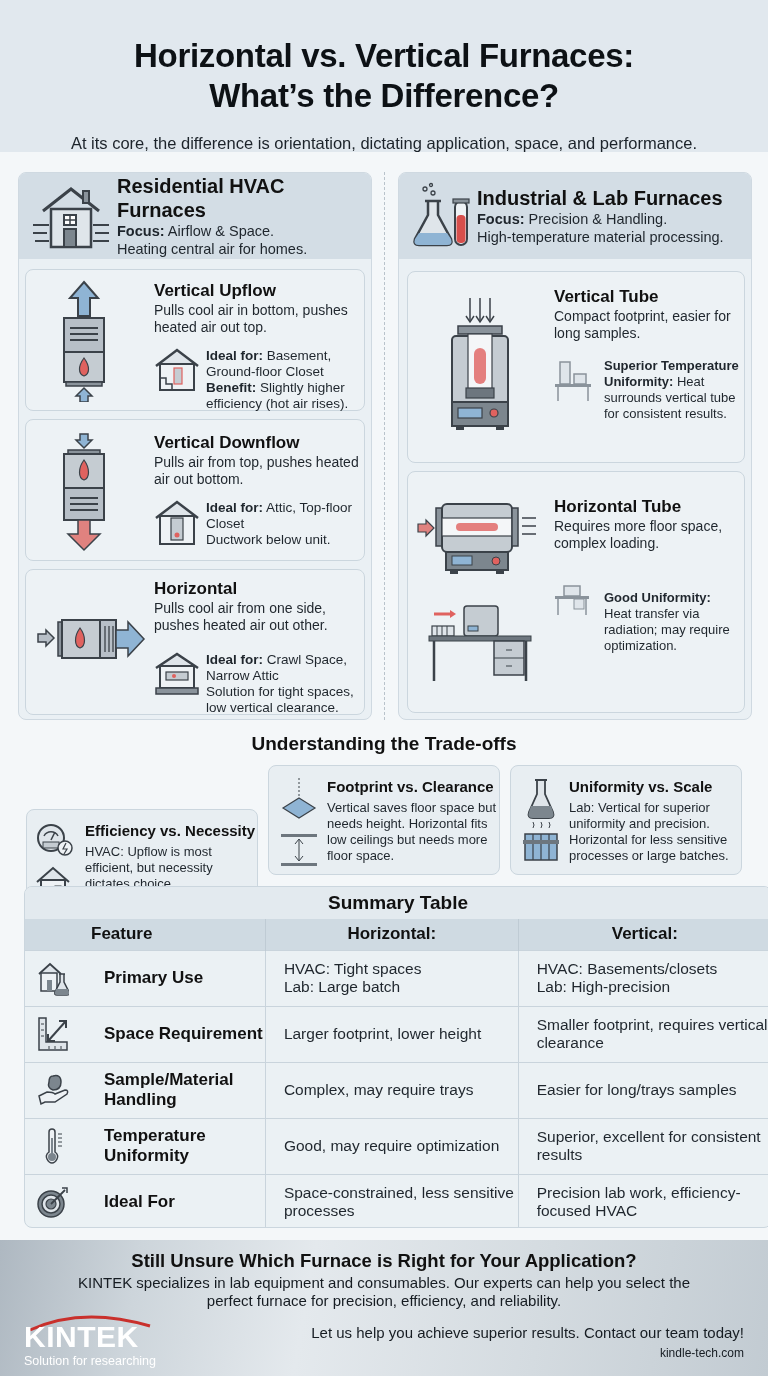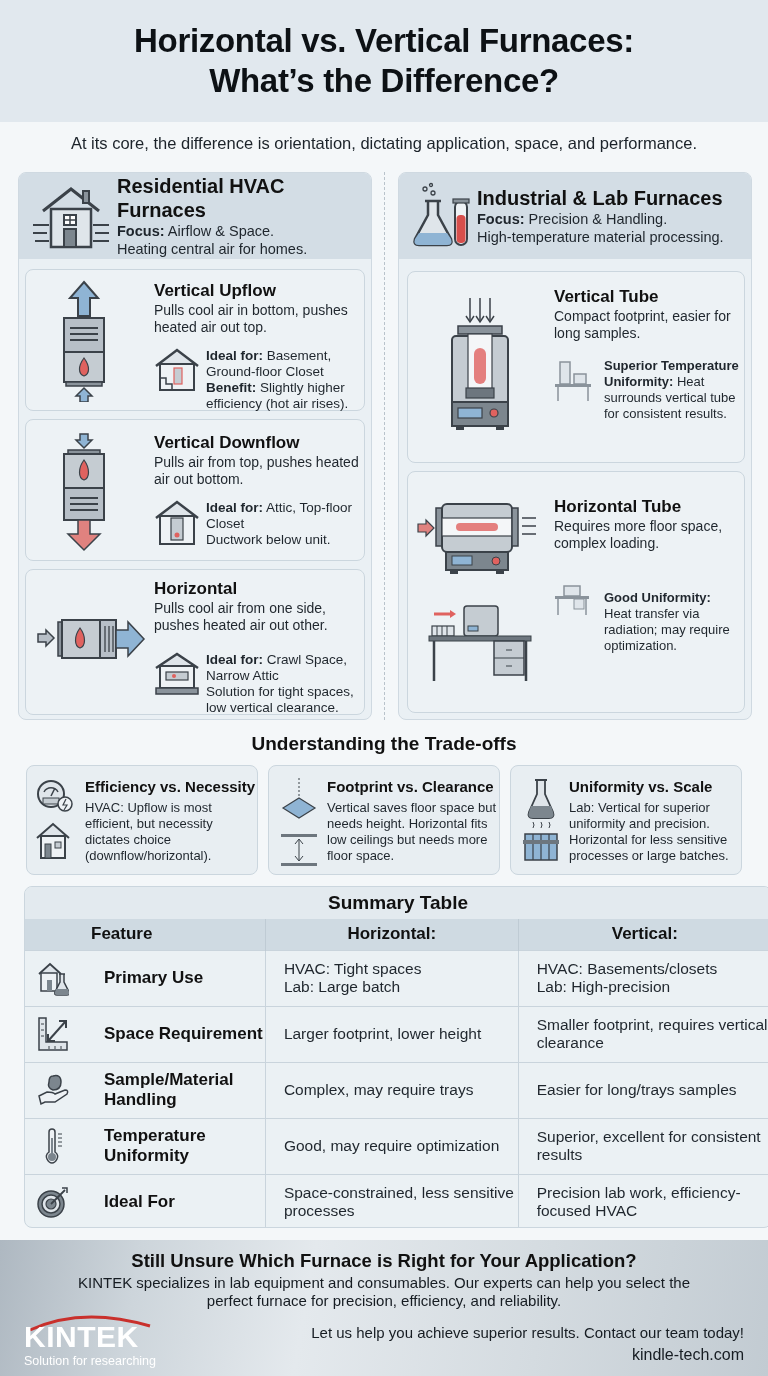--- a/index.html
+++ b/index.html
@@ -4,21 +4,21 @@
 <style>
   * { box-sizing: border-box; margin: 0; padding: 0; }
   html, body { width: 768px; height: 1376px; overflow: hidden; }
   body {
     font-family: "Liberation Sans", "DejaVu Sans", sans-serif;
     background: #f4f7f9;
     color: #141a1f;
     position: relative;
   }
   .header {
-    position: absolute; left: 0; top: 0; width: 768px; height: 122px;
+    position: absolute; left: 0; top: 0; width: 768px; height: 152px;
     background: #e1e8ee;
     display: flex; flex-direction: column; align-items: center; justify-content: center;
   }
   .header h1 {
     font-size: 33px; font-weight: 700; line-height: 40px; text-align: center;
     color: #0d1115; letter-spacing: -0.3px;
   }
   .subtitle {
     position: absolute; left: 0; top: 134px; width: 768px; text-align: center;
     font-size: 16.5px; color: #1c232a;
@@ -96,21 +96,21 @@
     font-size: 18.5px; font-weight: 700; color: #111;
   }
   .footer .desc {
     position: absolute; left: 60px; top: 34px; width: 648px; text-align: center;
     font-size: 15px; line-height: 18px; color: #161c22;
   }
   .footer .cta {
     position: absolute; right: 24px; top: 84px; text-align: right; font-size: 15px; color: #161c22;
   }
   .footer .url {
-    position: absolute; right: 24px; top: 106px; text-align: right; font-size: 16px; color: #161c22;
+    position: absolute; right: 24px; top: 106px; text-align: right; font-size: 12px; color: #161c22;
   }
   .logo { position: absolute; left: 22px; top: 72px; width: 150px; height: 60px; }
   .logo .word {
     position: absolute; left: 2px; top: 8px; font-size: 30px; font-weight: 700; color: #fff;
     letter-spacing: 0.5px;
   }
   .logo .tag {
     position: absolute; left: 2px; top: 42px; font-size: 12.5px; color: #fff;
   }
 </style>
@@ -302,21 +302,21 @@
       <rect x="20" y="17" width="10" height="10" fill="#dfe5ea" stroke="#8a939b" stroke-width="1"></rect>
     </svg>
     <div class="detail" style="position:absolute; left:196px; top:118px; width:140px; font-size:13px;">
       <b>Good Uniformity:</b><br><span>Heat transfer via radiation; may require optimization.</span>
     </div>
   </div>
 </div>
 
 <div class="section-title">Understanding the Trade-offs</div>
 
-<div class="trade" style="left:26px; width:232px;">
+<div class="trade" style="left:26px; width:232px;margin-top:44px;">
   <svg class="ico" style="left:8px; top:10px;" width="40" height="92" viewBox="0 0 40 92">
     <circle cx="16" cy="18" r="13" fill="#dfe5ea" stroke="#3b4249" stroke-width="2"></circle>
     <path d="M9 16 A8 8 0 0 1 23 16" fill="none" stroke="#3b4249" stroke-width="1.5"></path>
     <path d="M16 20 L20 12" stroke="#3b4249" stroke-width="1.5"></path>
     <rect x="8" y="22" width="16" height="6" fill="#c5ccd2" stroke="#3b4249" stroke-width="1"></rect>
     <circle cx="30" cy="28" r="7" fill="#eef2f5" stroke="#3b4249" stroke-width="1.5"></circle>
     <path d="M31 23 L28 29 L32 29 L29 34" fill="none" stroke="#3b4249" stroke-width="1.2"></path>
     <path d="M2 62 L18 48 L34 62" fill="#dfe5ea" stroke="#3b4249" stroke-width="2"></path>
     <rect x="6" y="60" width="24" height="22" fill="#eef2f5" stroke="#3b4249" stroke-width="2"></rect>
     <rect x="10" y="68" width="6" height="14" fill="#7c868e" stroke="#3b4249" stroke-width="1"></rect>

